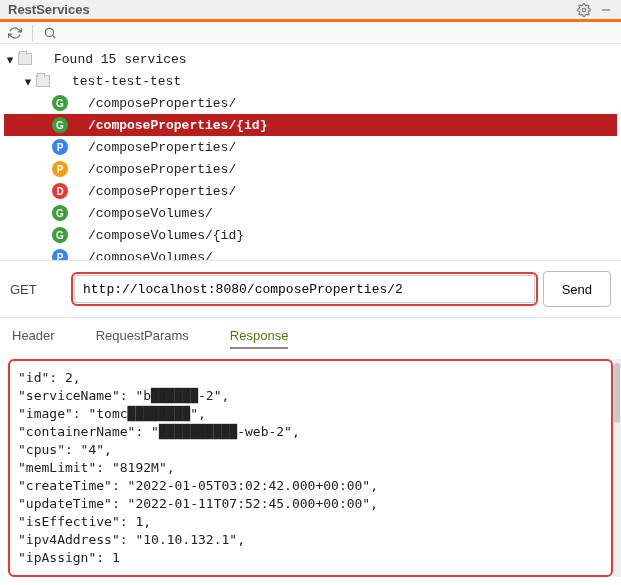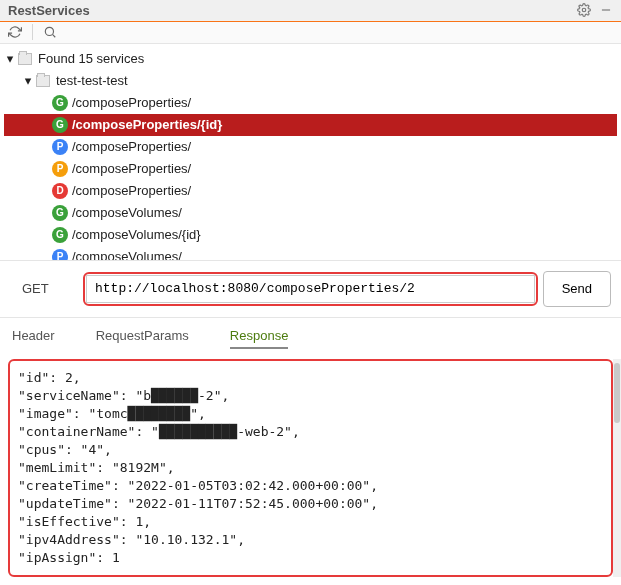--- a/index.html
+++ b/index.html
@@ -1,38 +1,38 @@
 <!DOCTYPE html>
 <html><head>
 <meta charset="utf-8">
 <style>
 * { box-sizing: border-box; margin: 0; padding: 0; }
 html, body { width: 621px; height: 585px; font-family: -apple-system, "Segoe UI", Arial, sans-serif; font-size: 13px; background: #f5f5f5; color: #222; overflow: hidden; }
 .window { width: 621px; height: 585px; display: flex; flex-direction: column; background: #fff; }
-.titlebar { height: 26px; display: flex; align-items: center; padding: 0 8px; background: #f0f0f0; border-bottom: 1px solid #f97316; }
+.titlebar { height: 26px; display: flex; align-items: center; padding: 0 8px; background: #f0f0f0; border-bottom: 3px solid #f97316; }
 .titlebar .title { flex: 1; font-weight: 600; color: #555; }
 .titlebar .icon { margin-left: 8px; color: #777; }
 .toolbar { height: 26px; display: flex; align-items: center; padding: 0 8px; background: #fafafa; border-bottom: 1px solid #e5e5e5; gap: 10px; }
 .toolbar .tb-icon { color: #666; cursor: pointer; display: inline-flex; }
 .toolbar .divider { width: 1px; height: 16px; background: #d5d5d5; }
 .tree { padding: 4px 4px 4px 4px; background: #fff; overflow: hidden; height: 256px; }
 .tree-row { display: flex; align-items: center; height: 22px; white-space: nowrap; }
 .tree-row.selected { background: #b91d1d; color: #fff; }
-.tree-row .lbl { margin-left: 4px; }
+.tree-row .lbl { margin-left: 20px; font-family: Liberation Mono, monospace; }
 .tree-row .lbl.bold { font-weight: 700; }
 .chevron { width: 12px; display: inline-flex; justify-content: center; margin-right: 2px; }
 .badge { width: 16px; height: 16px; border-radius: 50%; display: inline-flex; align-items: center; justify-content: center; font-size: 10px; font-weight: 700; color: #fff; flex: 0 0 16px; }
 .badge.G { background: #3aa13a; }
 .badge.P { background: #3b82f6; }
 .badge.O { background: #f59e0b; }
 .badge.D { background: #e53935; }
 .folder-ico { width: 14px; height: 12px; background: #eaeaea; border: 1px solid #bfbfbf; display: inline-block; position: relative; margin-right: 2px; }
 .folder-ico::before { content:""; position:absolute; top:-3px; left:0; width:6px; height:3px; background:#eaeaea; border:1px solid #bfbfbf; border-bottom:none; }
 .req-row { display: flex; align-items: center; gap: 8px; padding: 10px 10px; border-top: 1px solid #e5e5e5; border-bottom: 1px solid #e5e5e5; background: #fff; }
-.method { width: 56px; font-size: 13px; color: #444; margin-left: 12px; }
+.method { width: 56px; font-size: 13px; color: #444; }
 .url-wrap { flex: 1; position: relative; }
 .url-input { width: 100%; height: 28px; padding: 0 8px; border: 1px solid #ccc; background: #fff; font-family: Liberation Mono, monospace; font-size: 13px; }
 .url-outline { position: absolute; inset: -3px; border: 2px solid #e63a3a; border-radius: 6px; pointer-events: none; }
 .send-btn { height: 36px; padding: 0 18px; border: 1px solid #bbb; background: #fff; border-radius: 4px; cursor: pointer; font-size: 13px; }
 .tabs { display: flex; gap: 41px; padding: 10px 12px; color: #555; }
 .tab { cursor: pointer; padding-bottom: 4px; }
 .tab.active { border-bottom: 2px solid #888; color: #4d7c0f; }
 .resp-area { position: relative; margin: 0 8px 8px 8px; flex: 1; }
 .resp-outline { position: absolute; inset: 0; border: 2px solid #e63a3a; border-radius: 6px; pointer-events: none; }
 .resp-body { font-family: Menlo, Consolas, monospace; font-size: 13px; line-height: 18px; padding: 10px; white-space: pre; overflow: hidden; height: 100%; }

